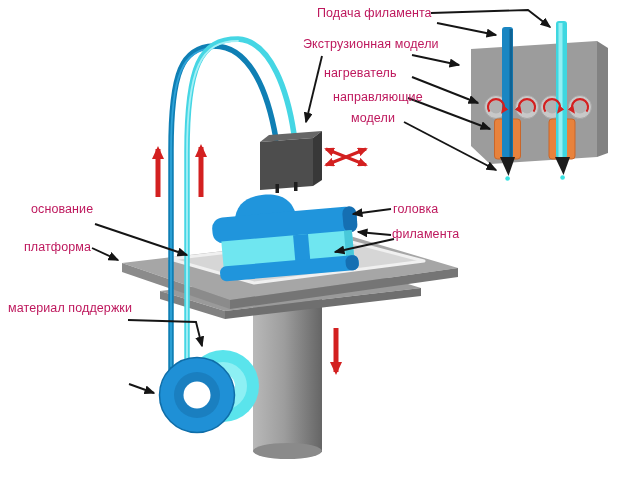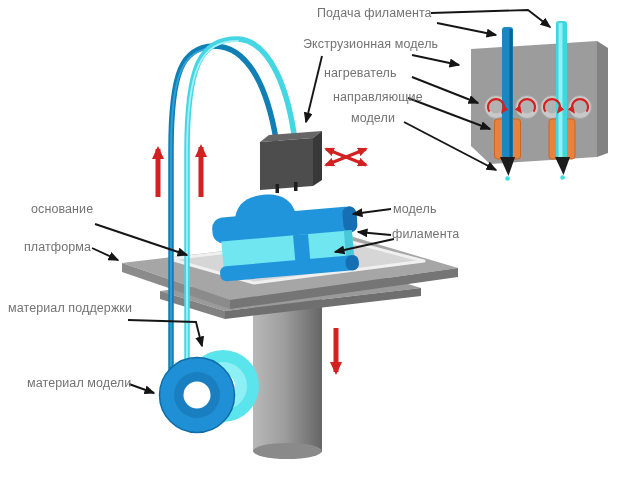--- a/index.html
+++ b/index.html
@@ -8,21 +8,21 @@
     width:640px;height:480px;
     background:#ffffff;
     overflow:hidden;
     font-family:"Liberation Sans",sans-serif;
   }
   .stage svg{position:absolute;left:0;top:0;}
   .lbl{
     position:absolute;
     font-size:12.5px;
     line-height:1.15;
-    color:#737373;
+    color:#be185d;
     white-space:nowrap;
     letter-spacing:.1px;
   }
 </style>
 </head>
 <body>
 
 <div class="stage">
 
 <svg width="640" height="480" viewBox="0 0 640 480">
@@ -177,24 +177,23 @@
     <line x1="391" y1="235" x2="358" y2="232" marker-end="url(#blk)"></line>
     <line x1="394" y1="239" x2="335" y2="252" marker-end="url(#blk)"></line>
     <line x1="95" y1="224" x2="187" y2="255" marker-end="url(#blk)"></line>
     <line x1="92" y1="248" x2="118" y2="260" marker-end="url(#blk)"></line>
     <path d="M 128,320 L 196,322 L 202,346" marker-end="url(#blk)"></path>
     <line x1="129" y1="384" x2="154" y2="393" marker-end="url(#blk)"></line>
   </g>
 </svg>
 
 <span class="lbl" style="left:317px;top:6px">Подача филамента</span>
-<span class="lbl" style="left:303px;top:37px">Экструзионная модель</span>
+<span class="lbl" style="left:303px;top:37px">Экструзионная модели</span>
 <span class="lbl" style="left:324px;top:66px">нагреватель</span>
 <span class="lbl" style="left:333px;top:90px">направляющие</span>
 <span class="lbl" style="left:351px;top:111px">модели</span>
-<span class="lbl" style="left:393px;top:202px">модель</span>
+<span class="lbl" style="left:393px;top:202px">головка</span>
 <span class="lbl" style="left:392px;top:227px">филамента</span>
 <span class="lbl" style="left:31px;top:202px">основание</span>
 <span class="lbl" style="left:24px;top:240px">платформа</span>
 <span class="lbl" style="left:8px;top:301px">материал поддержки</span>
-<span class="lbl" style="left:27px;top:376px">материал модели</span>
 
 </div>
 
 </body></html>

